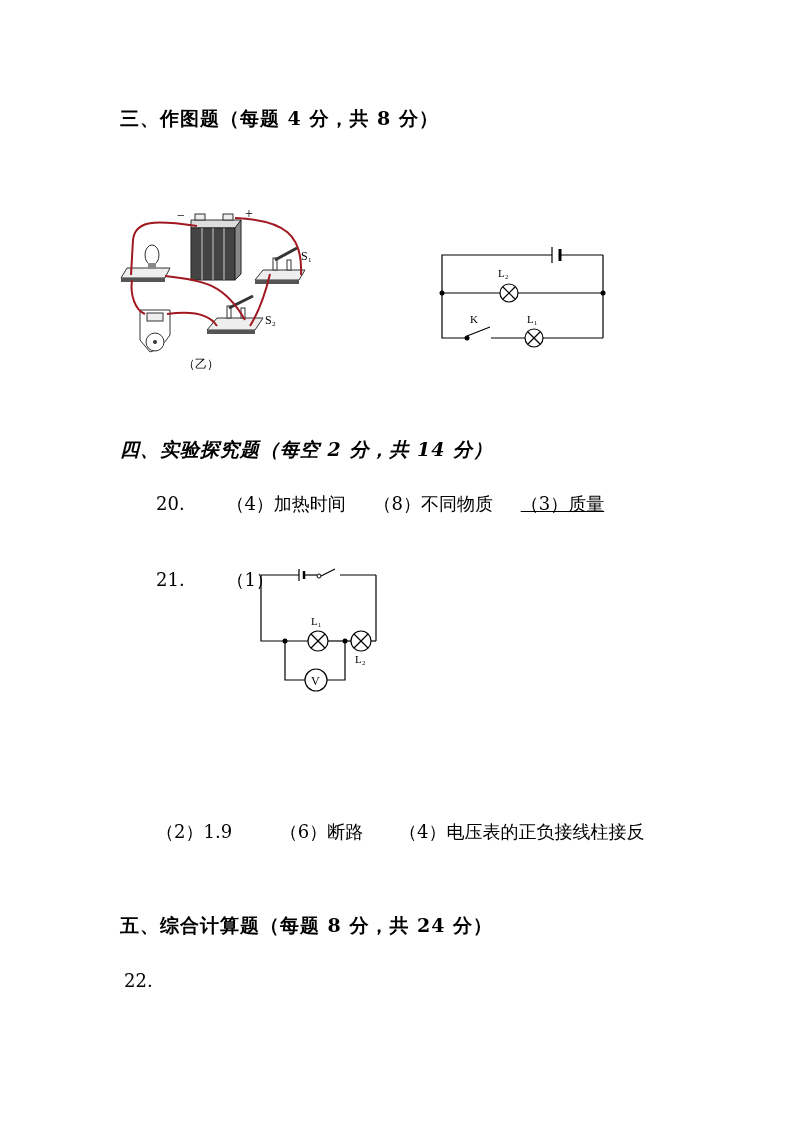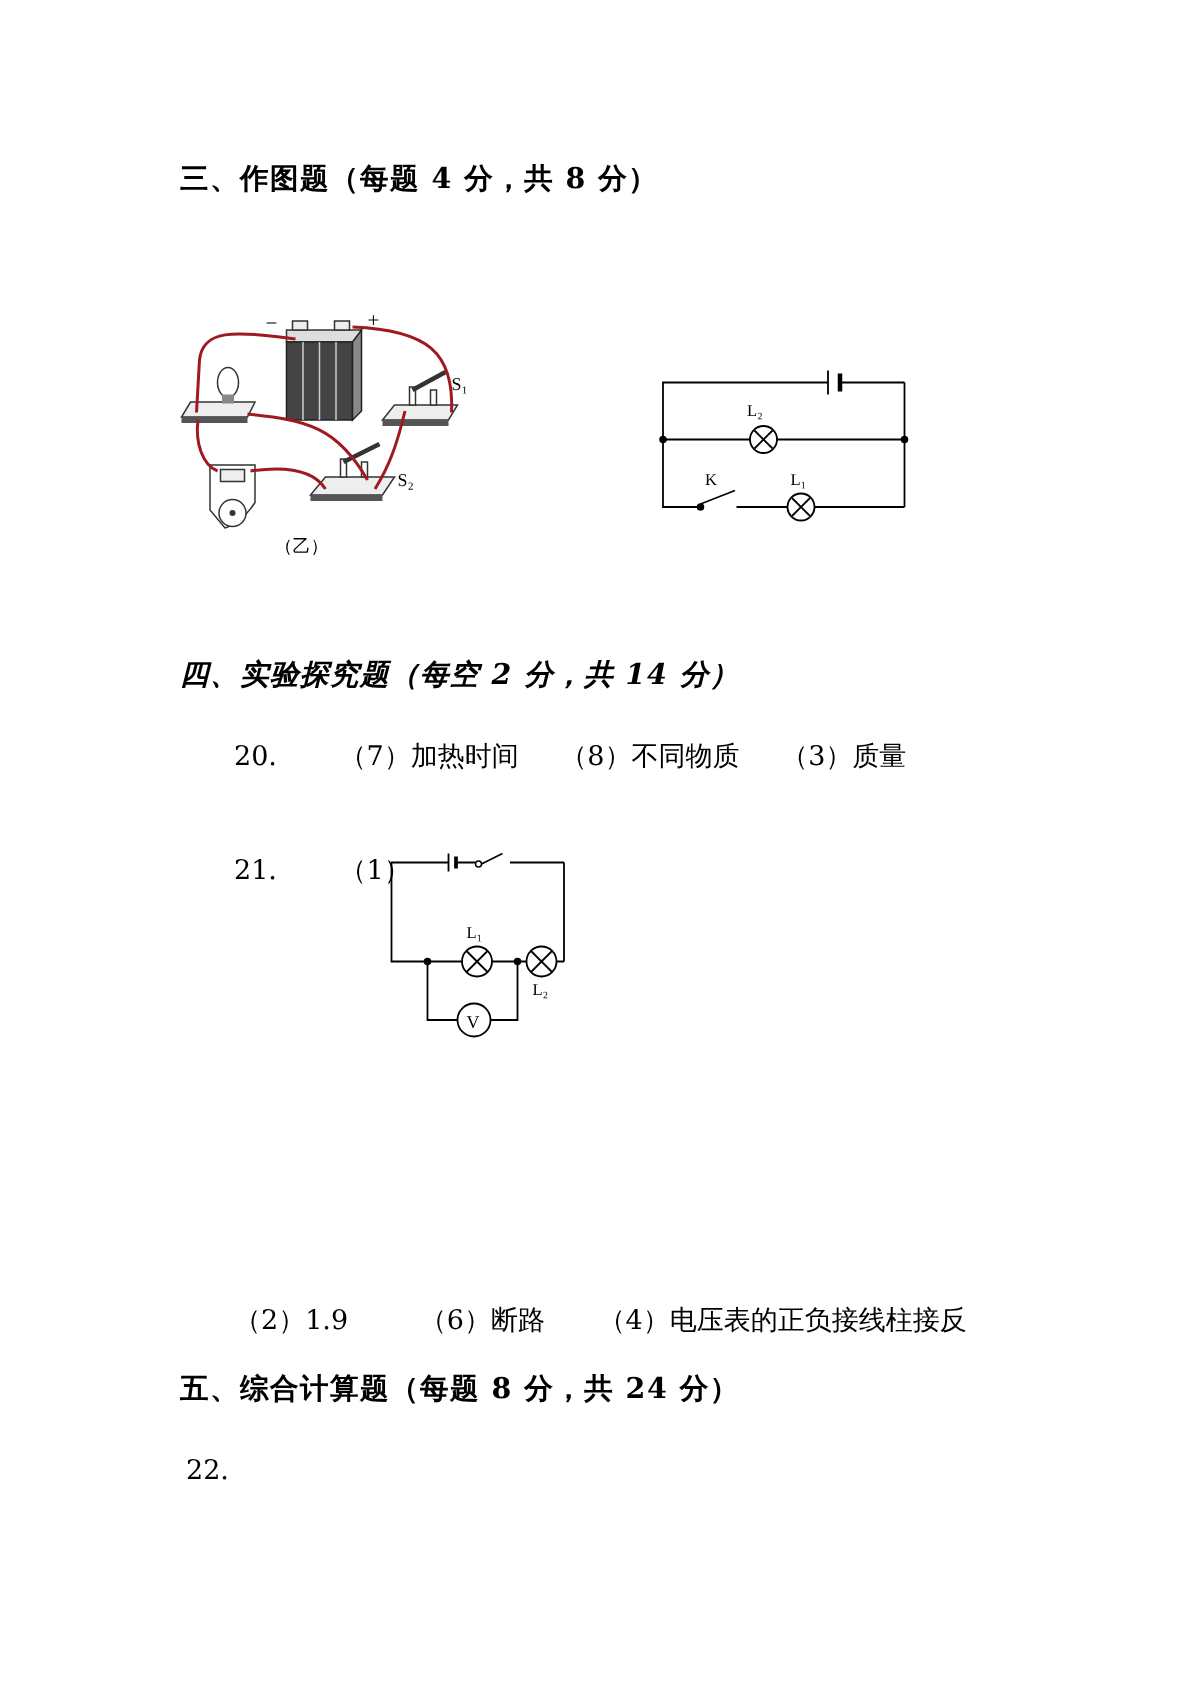--- a/index.html
+++ b/index.html
@@ -102,23 +102,23 @@
     <text x="68" y="42" font-size="11">L₂</text>
     <text x="40" y="88" font-size="11">K</text>
     <text x="97" y="88" font-size="11">L₁</text>
   </svg>
 </div>
 
 <div class="abs heading" style="left:120px; top:437px;font-style:italic;">四、实验探究题（每空 2 分，共 14 分）</div>
 
 <div class="abs line" style="left:120px; top:492px;">
   <span>20.</span>
-  <span>（7）加热时间</span>
+  <span>（4）加热时间</span>
   <span style="margin-left:22px;">（8）不同物质</span>
-  <span style="margin-left:22px;">（3）质量</span>
+  <span style="margin-left:22px;text-decoration:underline;">（3）质量</span>
 </div>
 
 <div class="abs line" style="left:120px; top:568px;">
   <span>21.</span>
   <span>（1）</span>
 </div>
 
 <div class="abs" style="left:255px; top:565px; width:130px; height:130px;">
   <svg width="130" height="130" viewBox="0 0 130 130">
     <g stroke="#000" stroke-width="1.2" fill="none">
@@ -146,18 +146,18 @@
     <circle cx="90" cy="76" r="2.5" fill="#000"></circle>
     <text x="56" y="60" font-size="11">L₁</text>
     <text x="100" y="98" font-size="11">L₂</text>
     <text x="56" y="120" font-size="12">V</text>
   </svg>
 </div>
 
 <div class="abs line" style="left:120px; top:820px;">
   <span>（2）1.9</span>
   <span style="margin-left:42px;">（6）断路</span>
-  <span style="margin-left:30px;margin-top:48px;">（4）电压表的正负接线柱接反</span>
+  <span style="margin-left:30px;">（4）电压表的正负接线柱接反</span>
 </div>
 
 <div class="abs heading" style="left:120px; top:913px;">五、综合计算题（每题 8 分，共 24 分）</div>
 
 <div class="abs line" style="left:124px; top:970px;">22.</div>
 
 </body></html>

